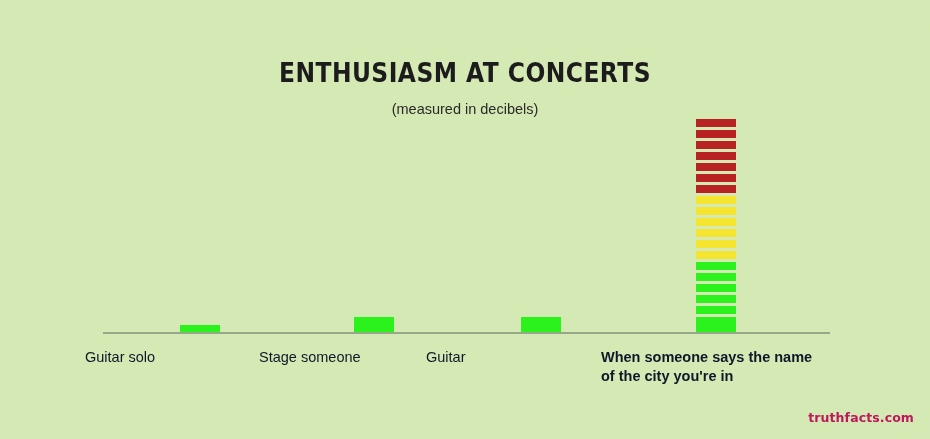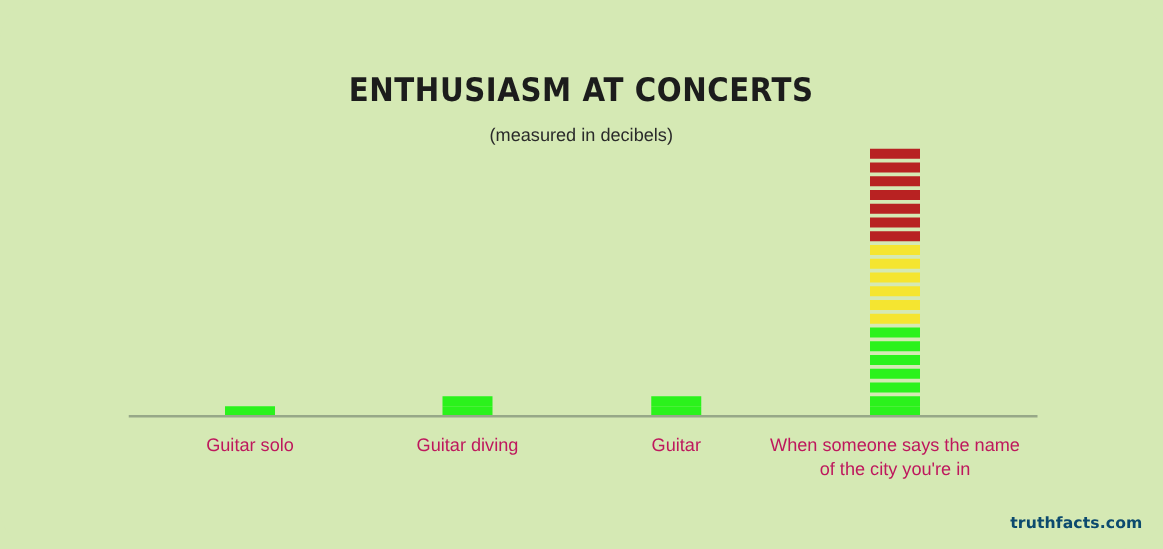--- a/index.html
+++ b/index.html
@@ -85,37 +85,37 @@
   }
   .seg:first-child { margin-top: 0; }
   .seg.green  { background: #2bf21c; }
   .seg.yellow { background: #f5e530; }
   .seg.red    { background: #b82222; }
 
   
   .cat-label {
     position: absolute;
     top: 348px;
-    text-align: center;
+    text-align: left;
     font-family: "Liberation Sans", sans-serif;
     font-size: 14.5px;
-    color: #be185d;
+    color: #0f172a;
     line-height: 1.32;
     white-space: pre-line;
   }
 
   
   .watermark {
     position: absolute;
     right: 16px;
     bottom: 14px;
     font-family: "DejaVu Sans", sans-serif;
     font-size: 12.5px;
     font-weight: 700;
-    color: #0c4a6e;
+    color: #be185d;
     letter-spacing: 0.1px;
   }
 </style>
 </head>
 <body>
 
 <div id="chart-root">
 
   <div class="title">ENTHUSIASM AT CONCERTS</div>
 
@@ -154,21 +154,21 @@
         <div class="seg red"></div>
         <div class="seg red"></div>
         <div class="seg red"></div>
       </div>
     </div>
 
   <div class="axis-line"></div>
 
   <div id="labels-layer">
       <div class="cat-label" style="left: 85px; width: 230px;">Guitar solo</div>
-      <div class="cat-label" style="left: 259px; width: 230px;">Guitar diving</div>
+      <div class="cat-label" style="left: 259px; width: 230px;">Stage someone</div>
       <div class="cat-label" style="left: 426px; width: 230px;">Guitar</div>
-      <div class="cat-label" style="left: 601px; width: 230px;">When someone says the name
+      <div class="cat-label" style="left: 601px; width: 230px; font-weight: bold;">When someone says the name
 of the city you're in</div>
     </div>
 
   <div class="watermark">truthfacts.com</div>
 
 </div>
 
 </body></html>

